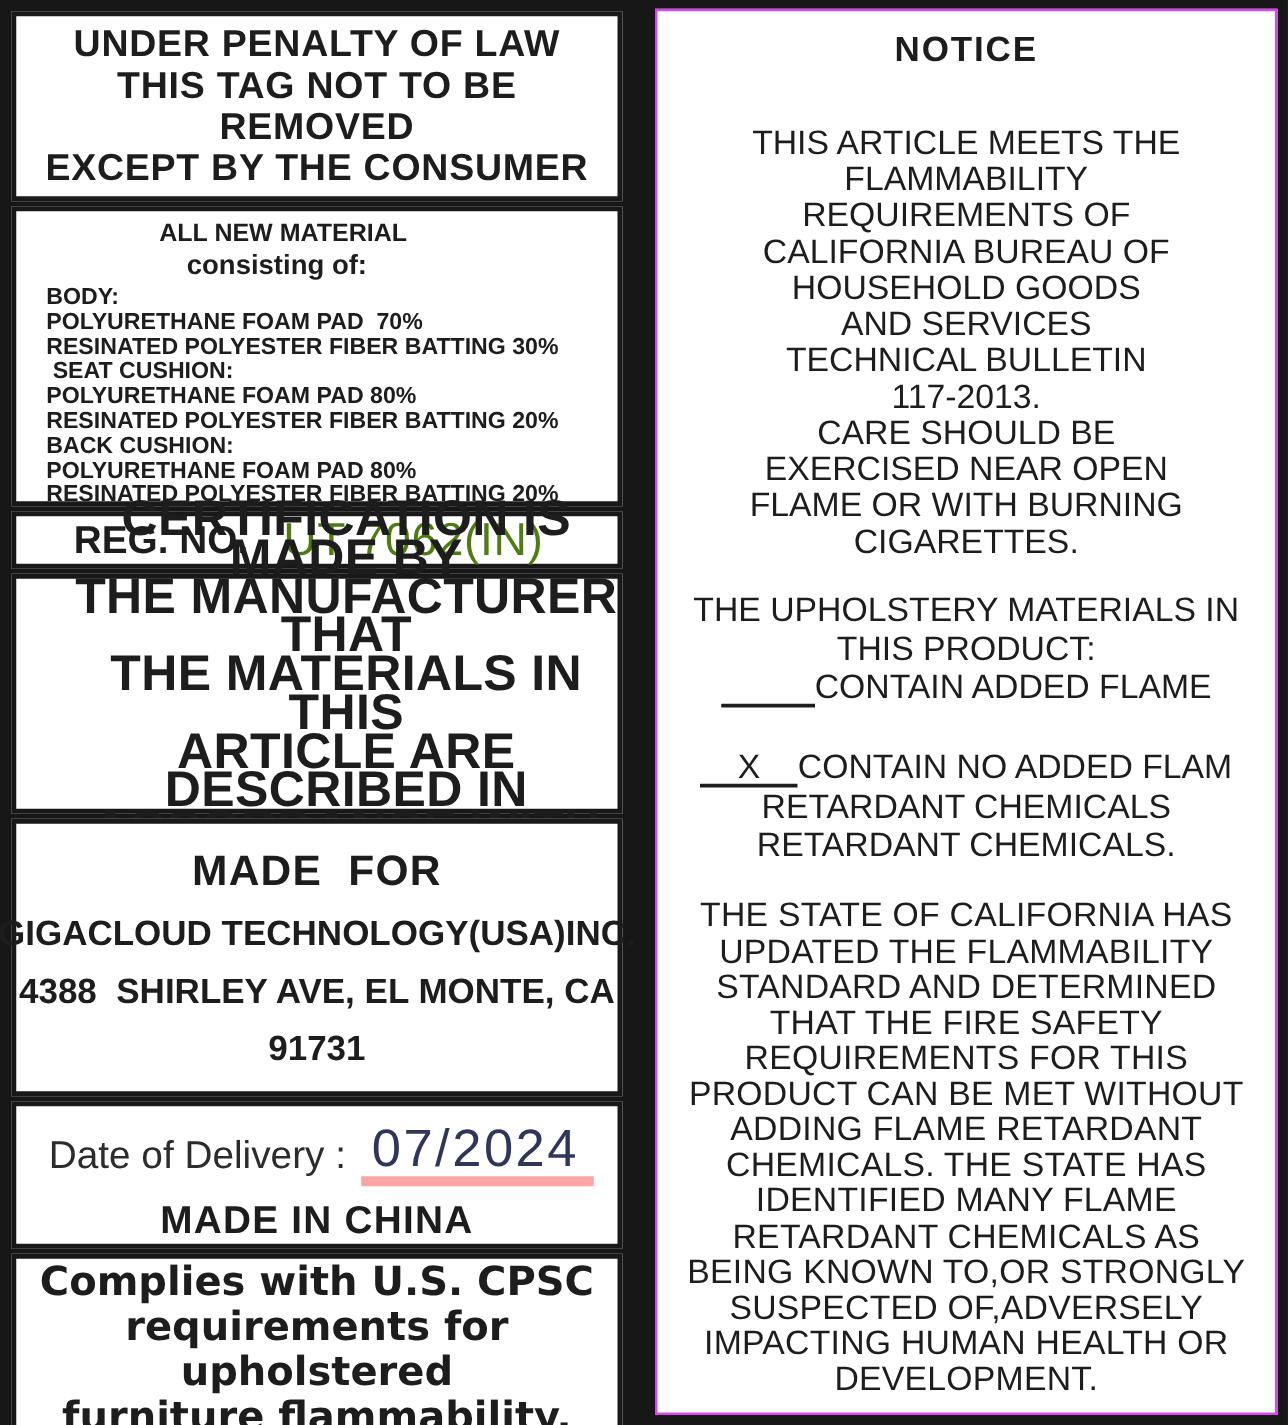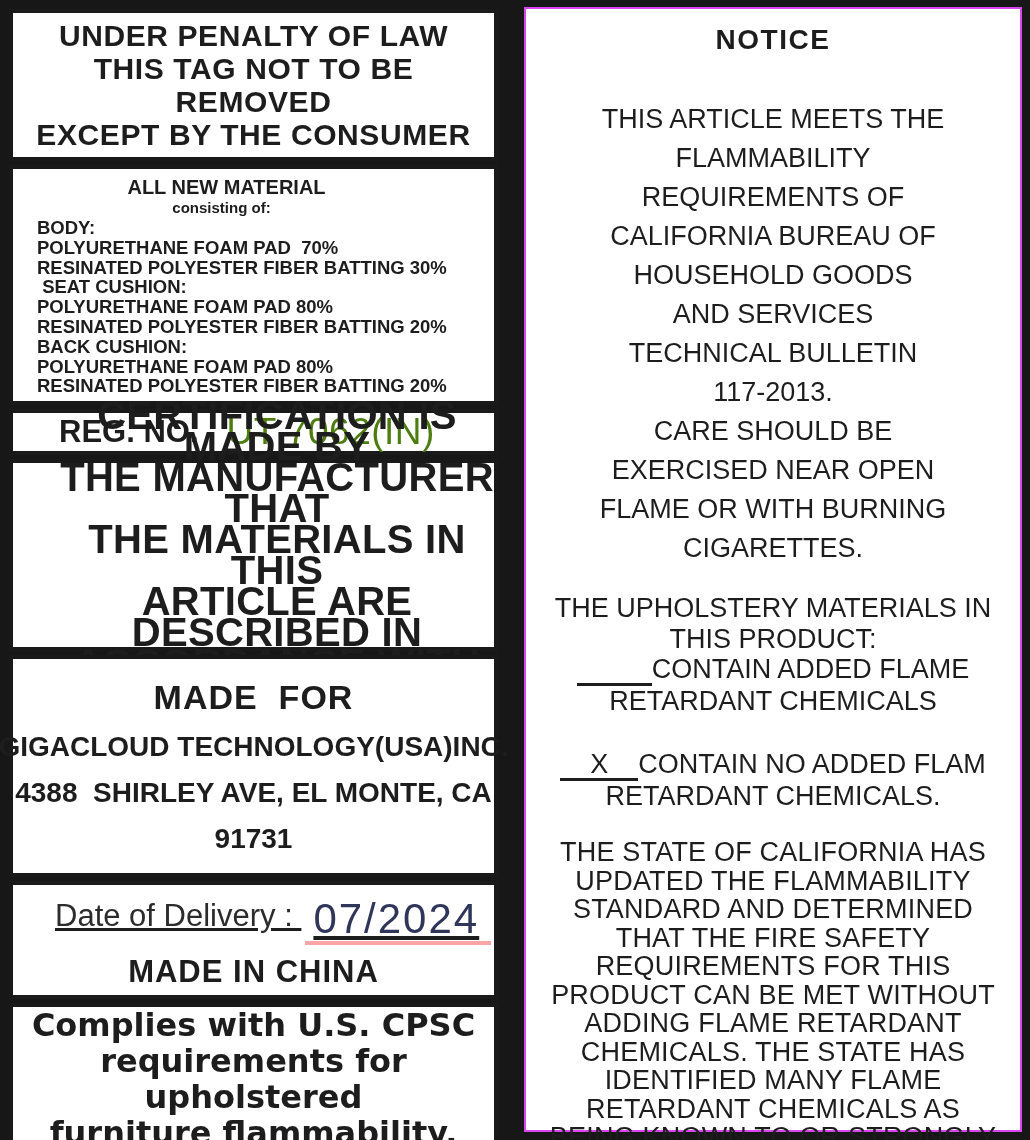--- a/index.html
+++ b/index.html
@@ -11,50 +11,50 @@
   .left-col{
     position:absolute;left:9px;top:9px;width:489px;height:1122px;
     display:flex;flex-direction:column;gap:4px;
   }
   .box{background:#fff;border:4px solid #191919;box-sizing:border-box;flex:none;}
   .penalty-box{height:152px;display:flex;align-items:center;justify-content:center;}
   .penalty-text{font-weight:bold;font-size:30px;line-height:33px;letter-spacing:.6px;
     text-align:center;white-space:pre-wrap;}
   .materials-box{height:240px;padding:7px 8px 2px 24px;}
   .mat-heading{text-align:center;font-weight:bold;font-size:20px;margin-right:70px;}
-  .mat-sub{text-align:center;font-weight:bold;font-size:15px;margin-right:80px;}
+  .mat-sub{text-align:center;font-weight:bold;font-size:22px;margin-right:80px;}
   .mat-lines{font-weight:bold;font-size:18.5px;line-height:19.8px;white-space:pre-wrap;margin-top:2px;}
   .reg-box{height:46px;display:flex;align-items:center;padding-left:46px;gap:28px;}
   .reg-label{font-weight:bold;font-size:31px;}
   .reg-value{font-size:37px;letter-spacing:.5px;color:#4d7c0f;}
   .cert-box{height:192px;display:flex;align-items:center;justify-content:center;}
   .cert-text{font-weight:bold;font-size:40px;line-height:31px;letter-spacing:.3px;
     text-align:center;white-space:pre-wrap;margin-left:47px;}
   .madefor-box{height:222px;display:flex;flex-direction:column;align-items:center;
     justify-content:center;gap:14px;text-align:left;}
   .mf-heading{font-size:34px;font-weight:bold;letter-spacing:1px;white-space:pre;}
   .mf-company,.mf-address,.mf-zip{font-size:28px;font-weight:bold;white-space:pre;}
   .delivery-box{height:118px;padding-top:13px;}
-  .del-row{padding-left:42px;display:flex;align-items:flex-start;text-decoration:underline;}
+  .del-row{padding-left:26px;display:flex;align-items:center;}
   .del-label{font-size:31px;color:#2c2c2c;white-space:pre;}
   .del-date{font-size:42px;line-height:1;letter-spacing:2px;color:#30365a;
-    border-bottom:4px solid #fca5a5;padding:0 12px 1px 8px;margin-left:4px;}
+    border-bottom:8px solid #fca5a5;padding:0 12px 1px 8px;margin-left:4px;}
   .del-origin{text-align:center;font-weight:bold;font-size:31px;margin-top:9px;letter-spacing:1px;}
   .cpsc-box{flex:1;display:flex;align-items:center;justify-content:center;}
   .cpsc-text{font-family:"DejaVu Sans",sans-serif;font-weight:bold;font-size:32px;
     line-height:36px;text-align:center;white-space:pre-wrap;}
   
   .right-panel{
     position:absolute;left:524px;top:7px;width:498px;height:1125px;
     background:#fff;border:2px solid #d946ef;box-sizing:border-box;
     padding:15px 4px 0;text-align:center;
   }
   .notice-heading{font-weight:bold;font-size:28px;letter-spacing:1.5px;margin-bottom:11px;}
   .para{white-space:pre-wrap;font-size:27px;}
-  .p1{line-height:39px;margin-top:44px;}
+  .p1{line-height:29px;margin-top:44px;}
   .p2intro{line-height:30.5px;margin-top:25px;}
   .opt-line{font-size:27px;line-height:30.5px;}
   .blank-underline{white-space:pre;border-bottom:3px solid #1d1d1d;display:inline-block;line-height:27px;}
   .opt2{margin-top:32px;}
   .p3{line-height:28.5px;margin-top:27px;letter-spacing:.2px;}
 </style>
 </head>
 <body>
 
 <div class="page">
@@ -133,25 +133,25 @@
 EXERCISED NEAR OPEN
 FLAME OR WITH BURNING
 CIGARETTES.</div>
 
     <div class="para p2intro">THE UPHOLSTERY MATERIALS IN
 THIS PRODUCT:</div>
 
     <div class="opt-line">
       <span class="blank-underline">          </span><span>CONTAIN ADDED FLAME</span>
     </div>
-    <div class="opt-line">RETARDANT CHEMICALS</div>
-
     <div class="opt-line opt2">
       <span class="blank-underline">    X    </span><span>CONTAIN NO ADDED FLAM</span>
     </div>
+
+    <div class="opt-line">RETARDANT CHEMICALS</div>
     <div class="opt-line">RETARDANT CHEMICALS.</div>
 
     <div class="para p3">THE STATE OF CALIFORNIA HAS
 UPDATED THE FLAMMABILITY
 STANDARD AND DETERMINED
 THAT THE FIRE SAFETY
 REQUIREMENTS FOR THIS
 PRODUCT CAN BE MET WITHOUT
 ADDING FLAME RETARDANT
 CHEMICALS. THE STATE HAS

